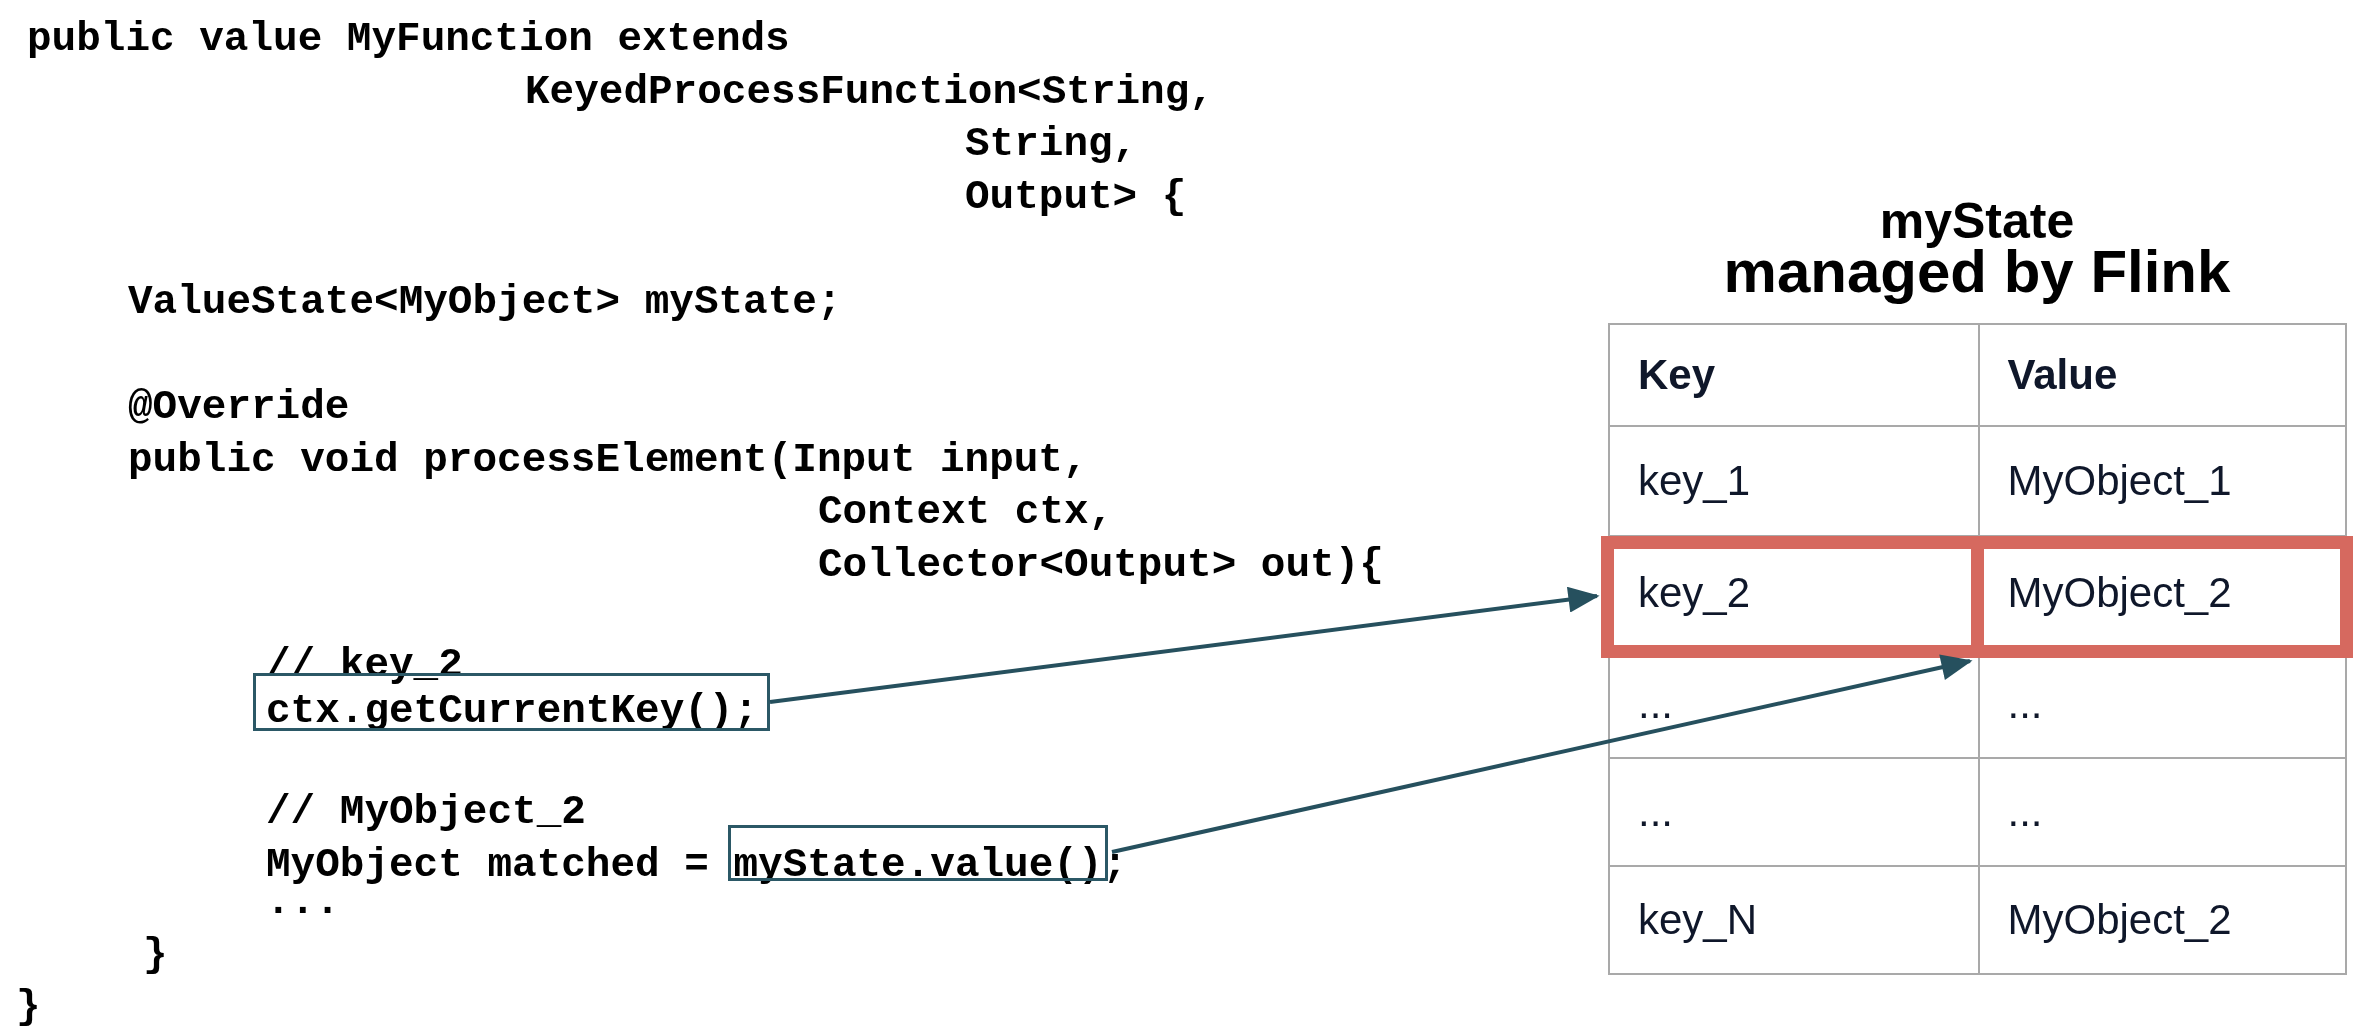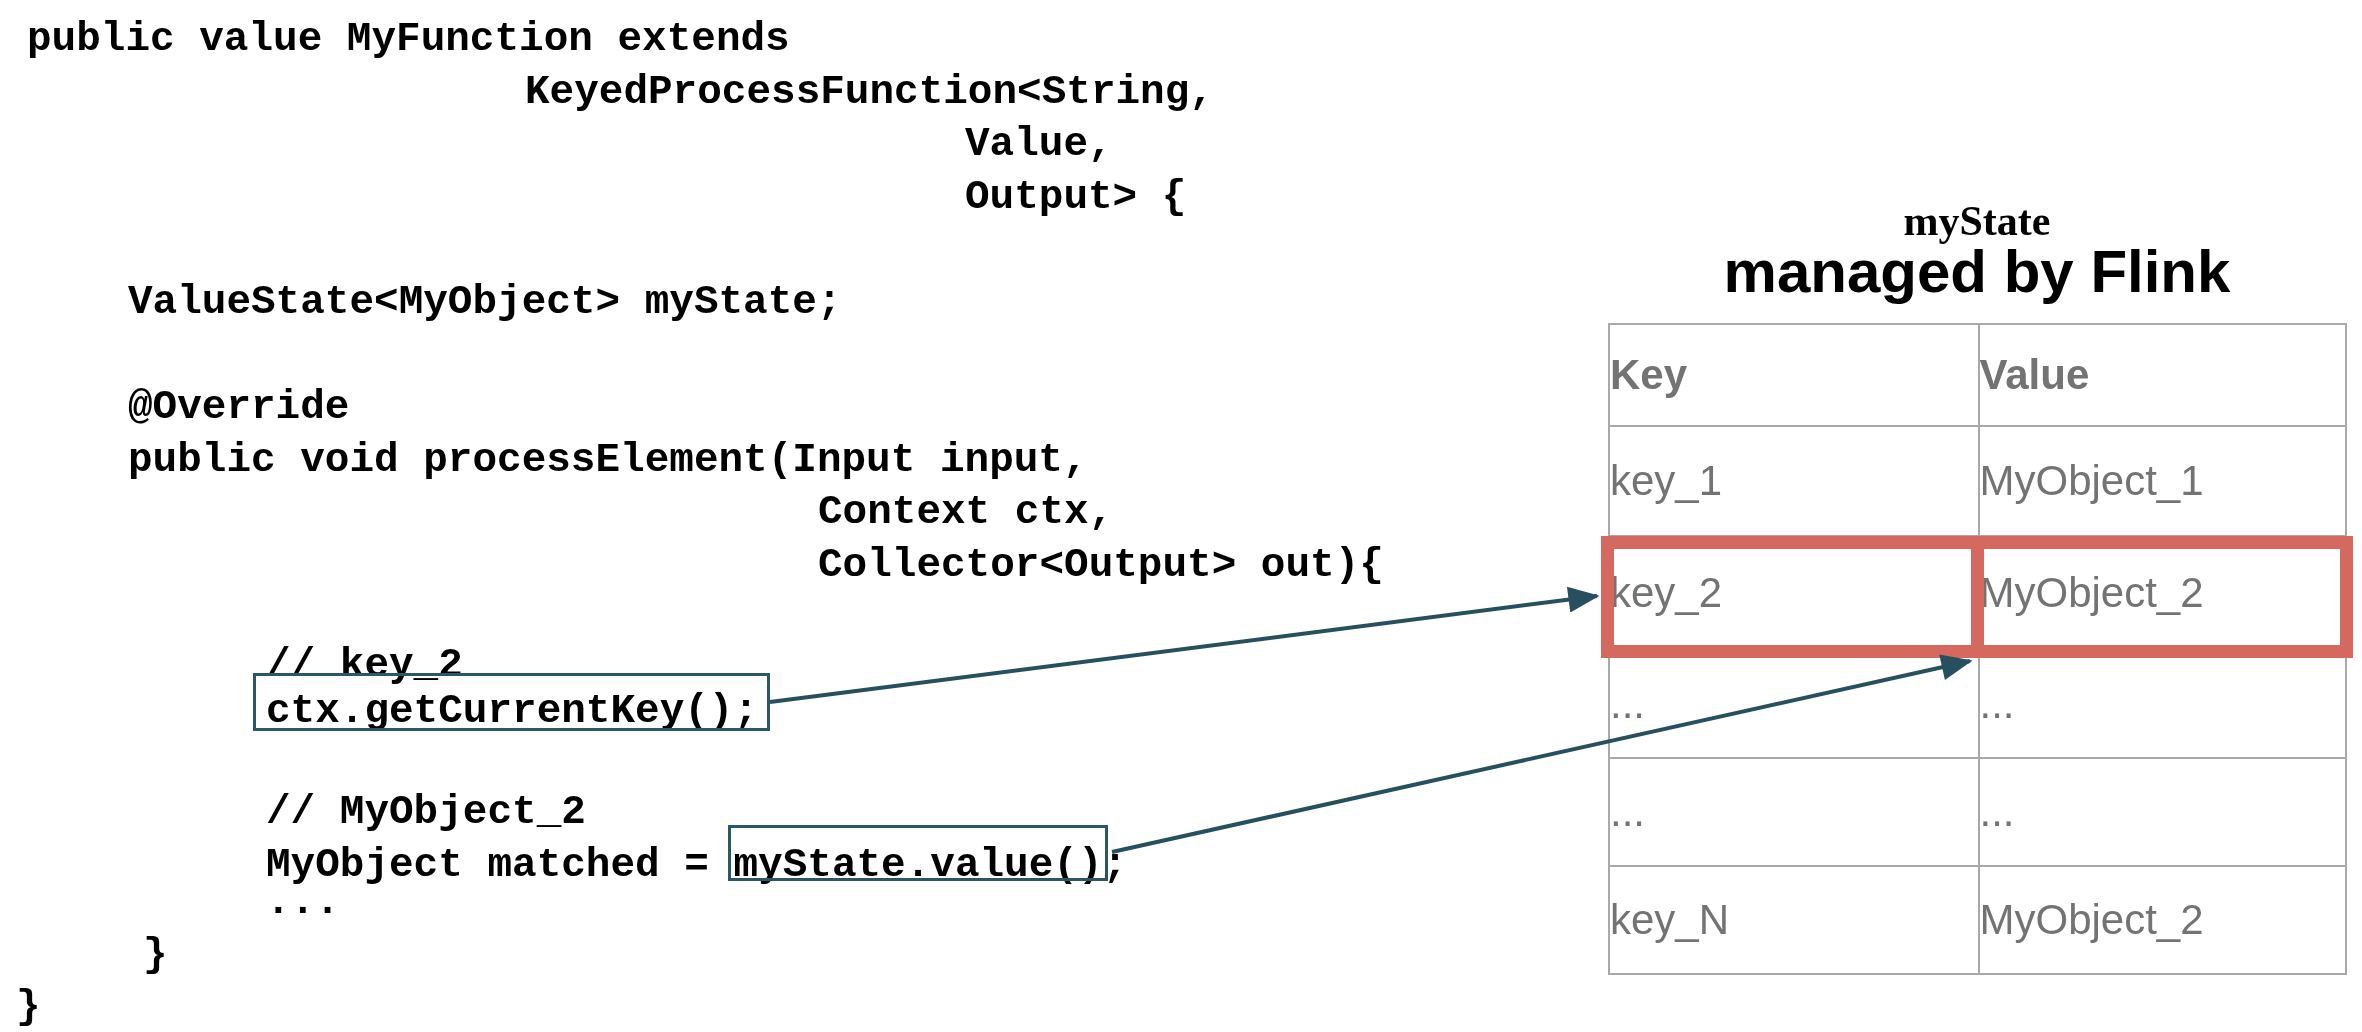--- a/index.html
+++ b/index.html
@@ -21,59 +21,59 @@
     border:3px solid #2b5866; background:transparent;
   }
   
   .state-table {
     position:absolute; left:1608px; top:323px; width:739px; height:652px;
     box-sizing:border-box; border:2px solid #a9a9a9; background:#fff;
     display:grid; grid-template-columns:1fr 1fr;
     grid-template-rows:100px 110px 113px 109px 108px auto;
   }
   .cell {
-    display:flex; align-items:center; 
-    font-size:42px; color:#737373; overflow:hidden;
+    display:flex; align-items:center; padding-left:28px;
+    font-size:42px; color:#0f172a; overflow:hidden;
   }
   .cell.hdr { font-weight:bold; }
   .cell.col2 { border-left:2px solid #a9a9a9; }
   .cell.rowline { border-top:2px solid #a9a9a9; }
   
   .red-overlay {
     position:absolute; left:1601px; top:536px; width:752px; height:122px;
     box-sizing:border-box; border:13px solid #d6695f; pointer-events:none;
   }
   .red-divider {
     position:absolute; left:1971px; top:547px; width:13px; height:100px;
     background:#d6695f; pointer-events:none;
   }
   
   .table-title {
     position:absolute; left:1627px; top:196px; width:700px;
     text-align:center; color:#000;
   }
   .table-title .t1 {
-    font-family:Liberation Serif, serif; font-weight:bold;
-    font-size:42px; line-height:50px; display:block;
+    font-family:Liberation Sans, sans-serif; font-weight:bold;
+    font-size:50px; line-height:50px; display:block;
   }
   .table-title .t2 {
     font-family:"Liberation Sans", sans-serif; font-weight:bold;
     font-size:60px; line-height:52px; display:block;
   }
   .arrows { position:absolute; left:0; top:0; pointer-events:none; }
 </style>
 </head>
 <body>
 
 <div class="canvas">
 
   <div id="code-layer">
       <div class="code-line" style="left: 27px; top: 13px;">public value MyFunction extends</div>
       <div class="code-line" style="left: 525px; top: 66px;">KeyedProcessFunction&lt;String,</div>
-      <div class="code-line" style="left: 965px; top: 118px;">Value,</div>
+      <div class="code-line" style="left: 965px; top: 118px;">String,</div>
       <div class="code-line" style="left: 965px; top: 171px;">Output&gt; {</div>
       <div class="code-line" style="left: 128px; top: 276px;">ValueState&lt;MyObject&gt; myState;</div>
       <div class="code-line" style="left: 128px; top: 381px;">@Override</div>
       <div class="code-line" style="left: 128px; top: 434px;">public void processElement(Input input,</div>
       <div class="code-line" style="left: 818px; top: 486px;">Context ctx,</div>
       <div class="code-line" style="left: 818px; top: 539px;">Collector&lt;Output&gt; out){</div>
       <div class="code-line" style="left: 266px; top: 639px;">// key_2</div>
       <div class="code-line" style="left: 266px; top: 685px;">ctx.getCurrentKey();</div>
       <div class="code-line" style="left: 266px; top: 786px;">// MyObject_2</div>
       <div class="code-line" style="left: 266px; top: 839px;">MyObject matched = myState.value();</div>

